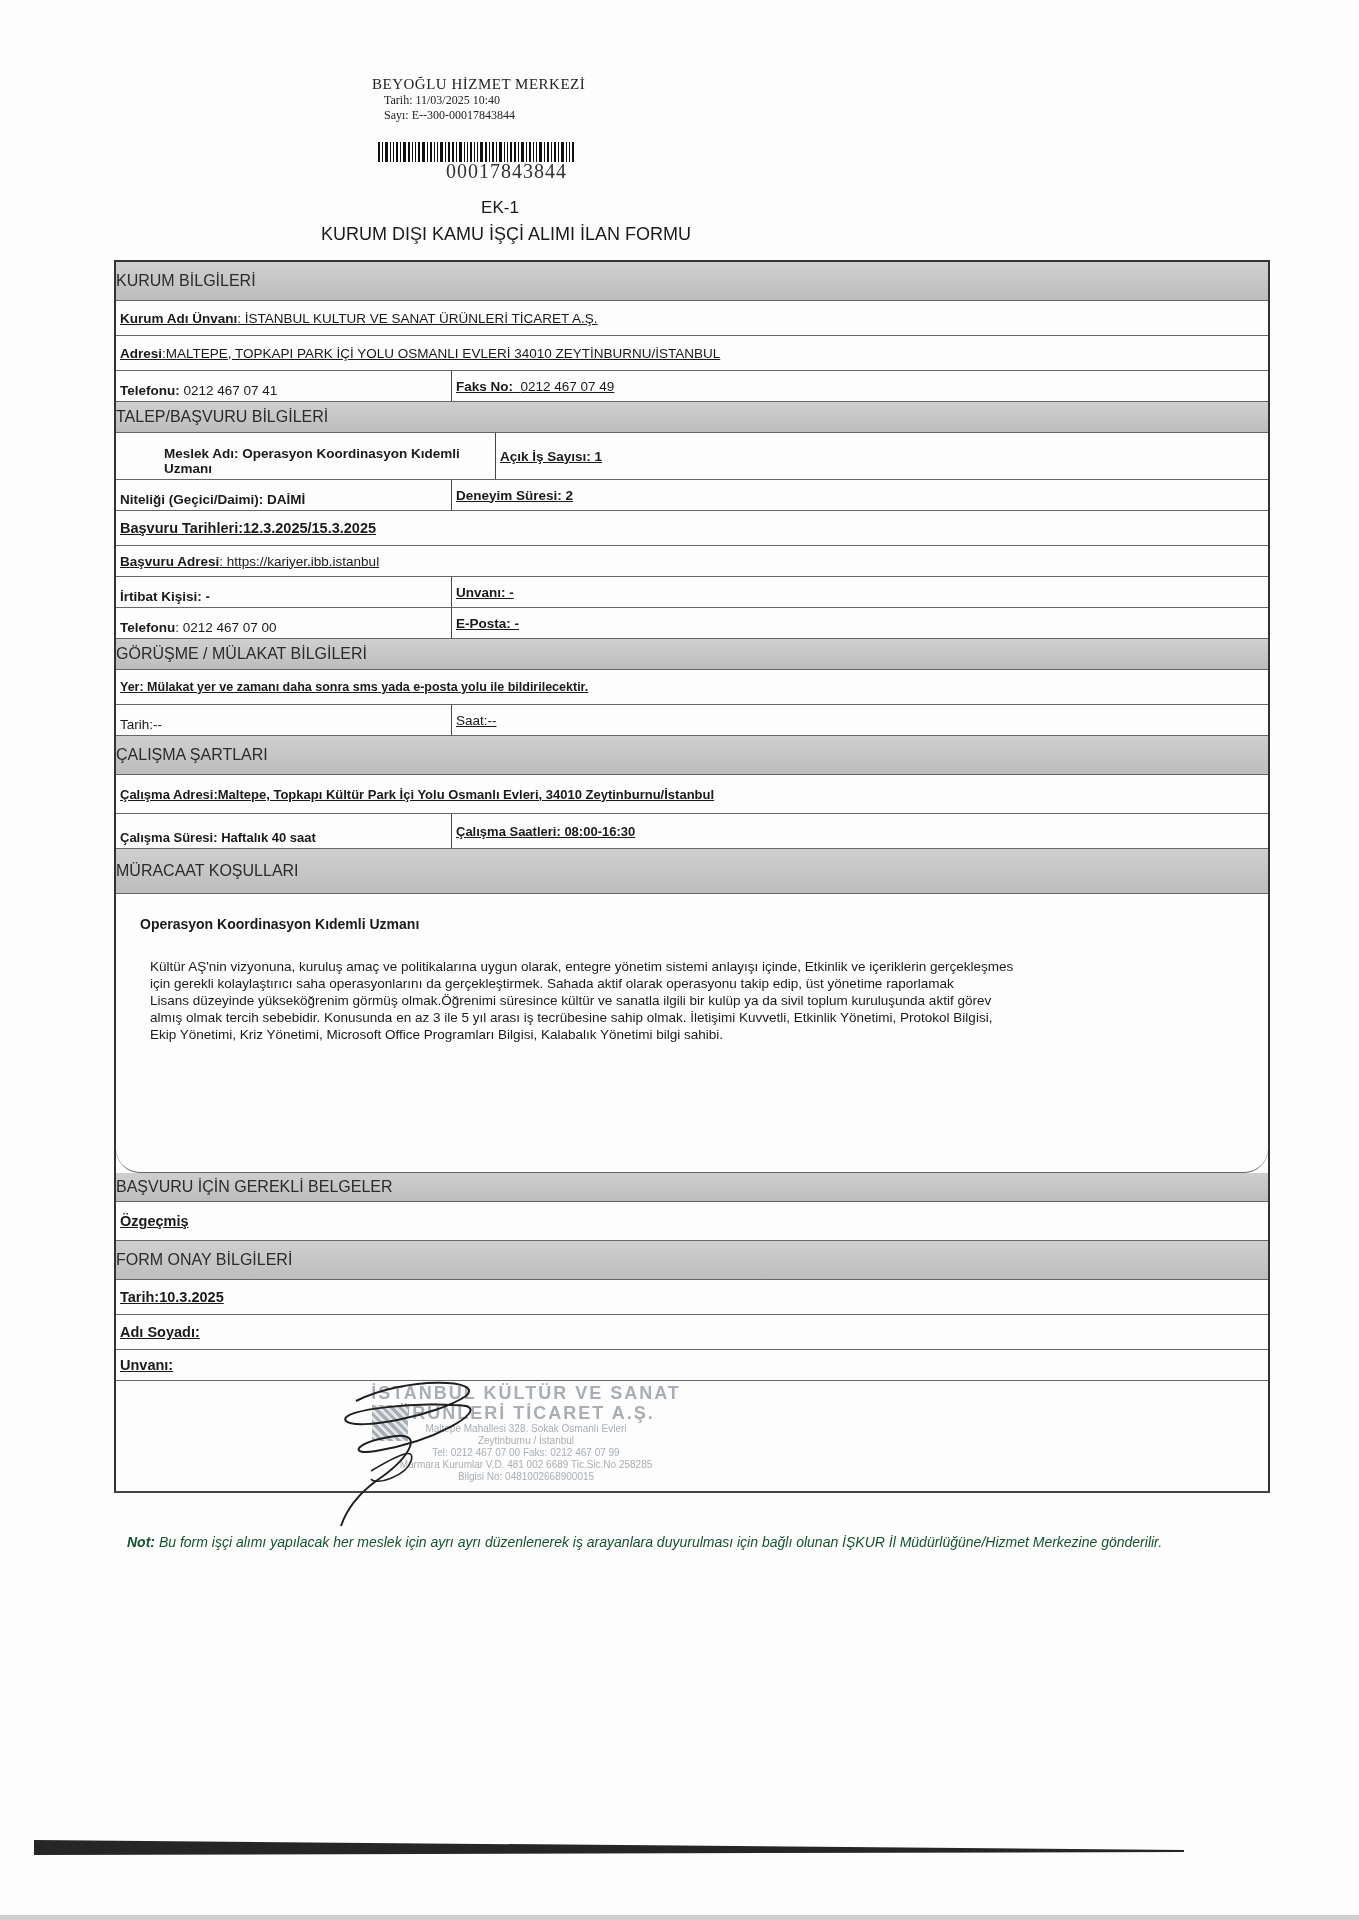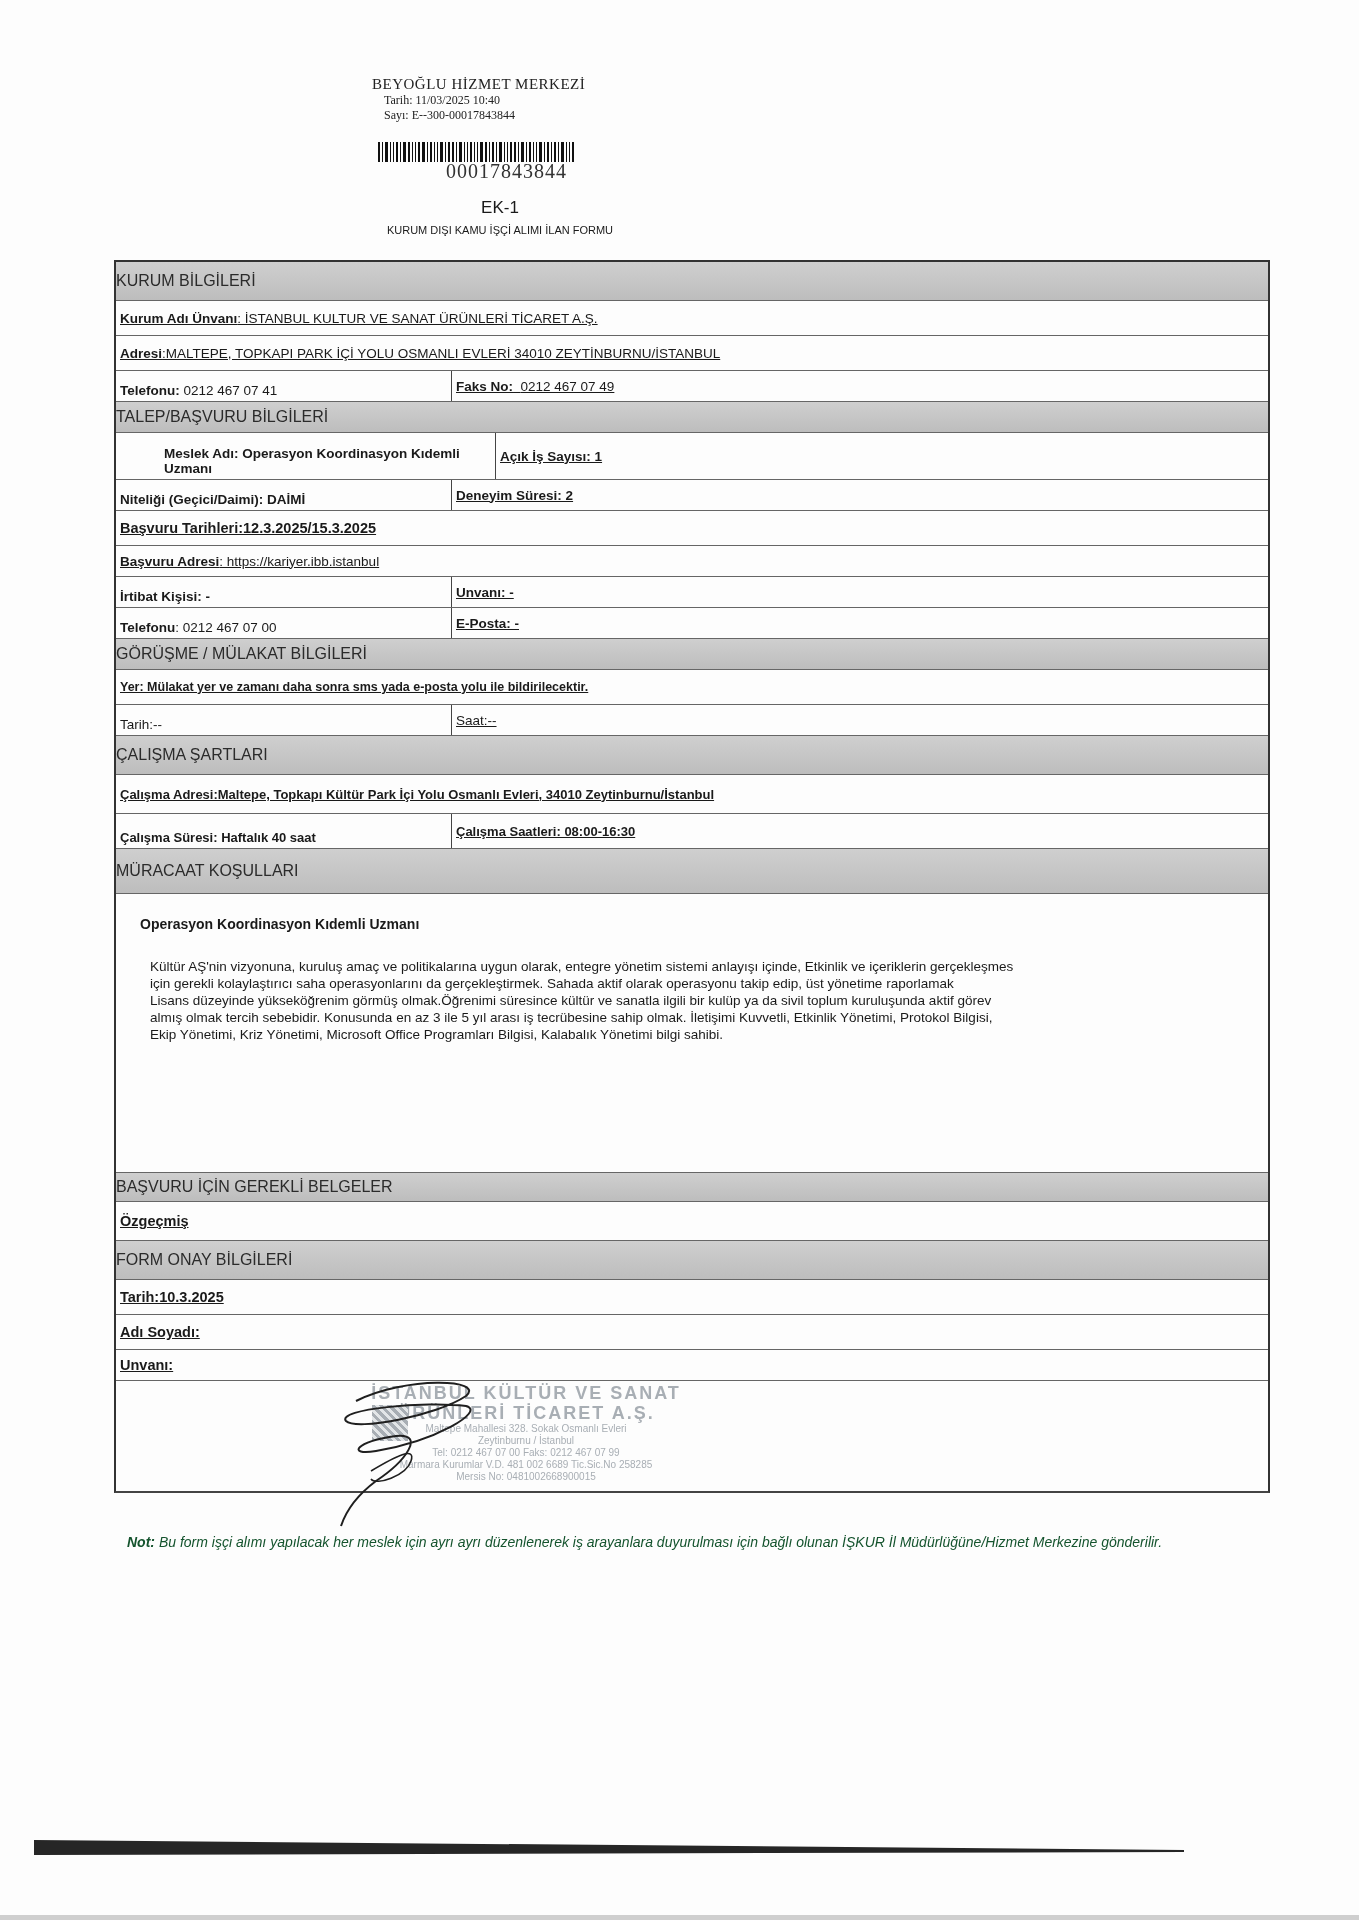--- a/index.html
+++ b/index.html
@@ -9,40 +9,40 @@
 
   
   .stamp { position: absolute; left: 372px; top: 76px; font-family: "Liberation Serif", serif; color: #222; }
   .stamp .office { font-size: 15px; letter-spacing: 0.5px; }
   .stamp .line { font-size: 12px; line-height: 15px; margin-left: 12px; }
   .barcode { position: absolute; left: 378px; top: 142px; width: 268px; height: 20px; display: flex; gap: 0; }
   .barcode span { display: block; height: 20px; background: #111; margin-right: 2px; }
   .barcode-num { position: absolute; left: 446px; top: 160px; font-family: "Liberation Serif", serif; font-size: 20px; letter-spacing: 1px; color: #333; }
 
   .title-a { position: absolute; left: 0; width: 1000px; top: 198px; text-align: center; font-size: 17px; }
-  .title-b { position: absolute; left: 0; width: 1000px; top: 224px; text-align: center; font-size: 11px; }
+  .title-b { position: absolute; left: 6px; width: 1000px; top: 224px; text-align: center; font-size: 18px; }
 
   
   .form { position: absolute; left: 114px; top: 260px; width: 1152px; border: 2px solid #333; border-bottom: 2px solid #444; }
   .row { display: flex; border-bottom: 1px solid #666; min-height: 26px; align-items: center; }
   .row:last-child { border-bottom: none; }
   .section { background: linear-gradient(180deg, #cfcfcf, #bdbdbd); font-size: 16px; color: #2b2b2b; padding-left: 0; height: 32px; }
   .cell { padding: 3px 4px; font-size: 13.5px; box-sizing: border-box; }
   .cell.half { width: 336px; border-right: 1px solid #444; align-self: stretch; display: flex; align-items: flex-end; }
   .cell.rest { flex: 1; text-decoration: underline; }
   .b { font-weight: bold; }
   .lbl { font-weight: bold; }
   .val { font-weight: normal; }
 
   .row.tall { min-height: 46px; padding-left: 44px; }
   .row.h30 { min-height: 30px; }
   .row.h34 { min-height: 34px; }
   .row.h38 { min-height: 38px; }
 
-  .muracaat-body { display: block; padding: 22px 0 0 0; min-height: 256px; }
+  .muracaat-body { display: block; padding: 22px 0 0 0; min-height: 256px; border-radius: 24px; }
   .muracaat-body .job-title { font-weight: bold; font-size: 14px; padding-left: 24px; margin-bottom: 26px; }
   .muracaat-body .desc { font-size: 13.5px; line-height: 17px; padding-left: 2px; padding-right: 2px; width: 1160px; margin-left: 32px; }
 
   .signature-row { min-height: 110px; position: relative; }
   .company-stamp { position: absolute; left: 250px; top: 0px; width: 320px; height: 110px; color: #9aa1a8; font-size: 10px; line-height: 12px; text-align: center; opacity: 0.85; }
   .company-stamp .big { font-size: 18px; font-weight: bold; letter-spacing: 2px; line-height: 20px; }
   .company-stamp .qr { position: absolute; left: 6px; top: 24px; width: 36px; height: 36px; background: repeating-linear-gradient(45deg, #9aa1a8 0 3px, #dfe2e5 3px 6px); }
   .sig-svg { position: absolute; left: 200px; top: -20px; }
 
   .note { position: absolute; left: 127px; top: 1534px; width: 1100px; font-size: 14px; font-style: italic; line-height: 17px; color: #14532d; }
@@ -233,21 +233,21 @@
     </div>
     <div class="row signature-row">
       <div class="company-stamp">
         <div class="qr"></div>
         <div class="big" style="margin-top:2px">İSTANBUL KÜLTÜR VE SANAT</div>
         <div class="big">ÜRÜNLERİ TİCARET A.Ş.</div>
         <div>Maltepe Mahallesi 328. Sokak Osmanlı Evleri</div>
         <div>Zeytinburnu / İstanbul</div>
         <div>Tel: 0212 467 07 00 Faks: 0212 467 07 99</div>
         <div>Marmara Kurumlar V.D. 481 002 6689 Tic.Sic.No 258285</div>
-        <div>Mersis No: 0481002668900015</div>
+        <div>Bilgisi No: 0481002668900015</div>
       </div>
       <svg class="sig-svg" width="240" height="170" viewBox="0 0 240 170">
         <path d="M40 40 C 90 15, 170 18, 150 35 C 120 55, 40 70, 30 60 C 20 48, 110 40, 150 45 C 170 50, 120 80, 60 90 C 30 95, 40 80, 80 75 C 110 72, 90 100, 60 120 C 40 135, 30 150, 25 165" fill="none" stroke="#1f1f1f" stroke-width="2"></path>
         <path d="M55 110 C 80 95, 100 85, 95 100 C 90 115, 60 125, 55 118" fill="none" stroke="#1f1f1f" stroke-width="1.6"></path>
       </svg>
     </div>
   </div>
 
   <div class="note">
     <span style="font-weight:bold">Not:</span><span> Bu form işçi alımı yapılacak her meslek için ayrı ayrı düzenlenerek iş arayanlara duyurulması için bağlı olunan İŞKUR İl Müdürlüğüne/Hizmet Merkezine gönderilir.</span>

